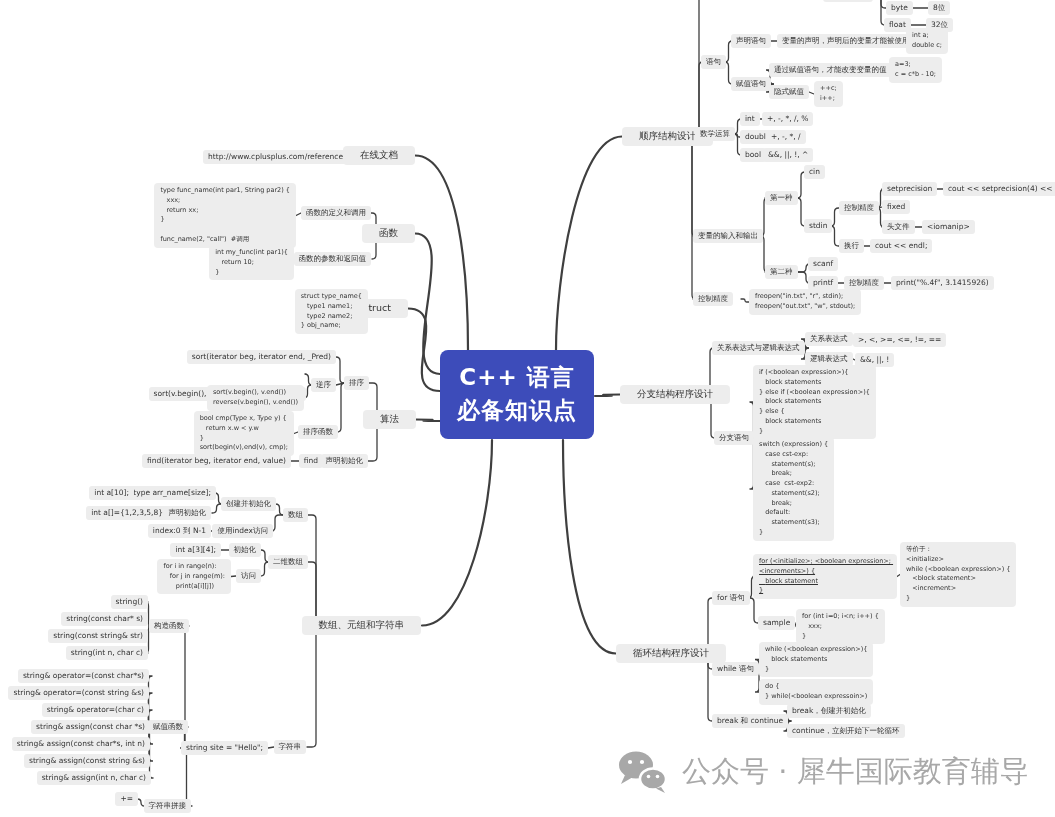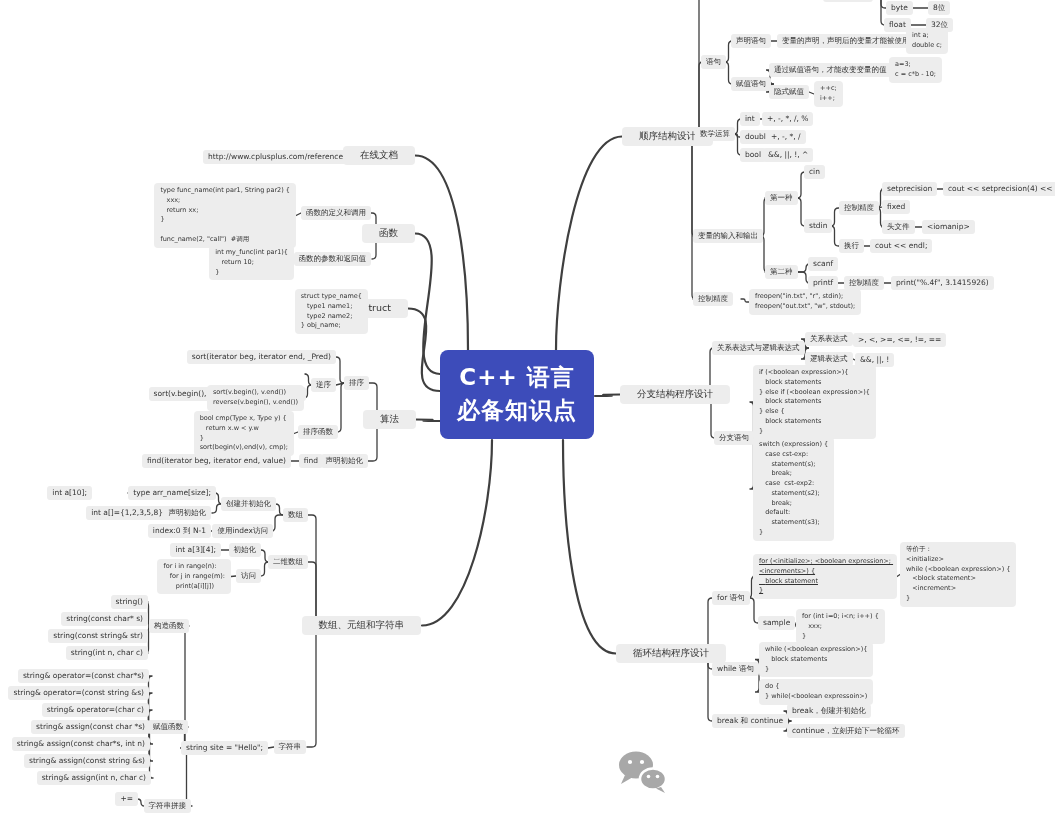--- a/index.html
+++ b/index.html
@@ -267,21 +267,21 @@
 }
 sort(begin(v),end(v), cmp);</div>
 <div class="node" id="findel" style="right:687px;top:454px">声明初始化</div>
 <div class="node" id="find" style="right:732px;top:454px">find</div>
 <div class="node" id="find-code" style="right:764px;top:454px">find(iterator beg, iterator end, value)</div>
 
 <div class="node main" id="arr" style="right:634px;top:616px">数组、元组和字符串</div>
 <div class="node" id="array" style="right:747px;top:508px">数组</div>
 <div class="node" id="arr-init" style="right:779px;top:497px">创建并初始化</div>
 <div class="node" id="arr-type" style="right:839px;top:486px">type arr_name[size];</div>
-<div class="node" id="arr-a10" style="right:963px;top:486px">int a[10];</div>
+<div class="node" id="arr-a10" style="right:921px;top:486px">int a[10];</div>
 <div class="node" id="arr-decl" style="right:844px;top:506px">声明初始化</div>
 <div class="node" id="arr-decl-code" style="right:887px;top:506px">int a[]={1,2,3,5,8}</div>
 <div class="node" id="arr-idx" style="right:782px;top:524px">使用index访问</div>
 <div class="node" id="arr-idx-v" style="right:844px;top:524px">index:0 到 N-1</div>
 <div class="node" id="arr2" style="right:747px;top:555px">二维数组</div>
 <div class="node" id="arr2-init" style="right:794px;top:543px">初始化</div>
 <div class="node" id="arr2-init-code" style="right:834px;top:543px">int a[3][4];</div>
 <div class="node" id="arr2-acc" style="right:794px;top:569px">访问</div>
 <div class="node code" id="arr2-acc-code" style="right:824px;top:559px">for i in range(n):
    for j in range(m):
@@ -310,13 +310,14 @@
       <ellipse cx="20" cy="15" rx="17" ry="13.5"></ellipse>
       <path d="M9 25 L5 34 L17 27 Z"></path>
       <ellipse cx="37" cy="29" rx="13" ry="10.5" stroke="#ffffff" stroke-width="2.5"></ellipse>
       <path d="M45 37 L49 43 L40 38.5 Z"></path>
     </g>
     <circle cx="14" cy="12" r="2.1" fill="#ffffff"></circle>
     <circle cx="26" cy="12" r="2.1" fill="#ffffff"></circle>
     <circle cx="32.5" cy="26.5" r="1.8" fill="#ffffff"></circle>
     <circle cx="41.5" cy="26.5" r="1.8" fill="#ffffff"></circle>
   </svg>
+  <span>公众号 · 犀牛国际教育辅导</span>
 </div>
 
 </body></html>

